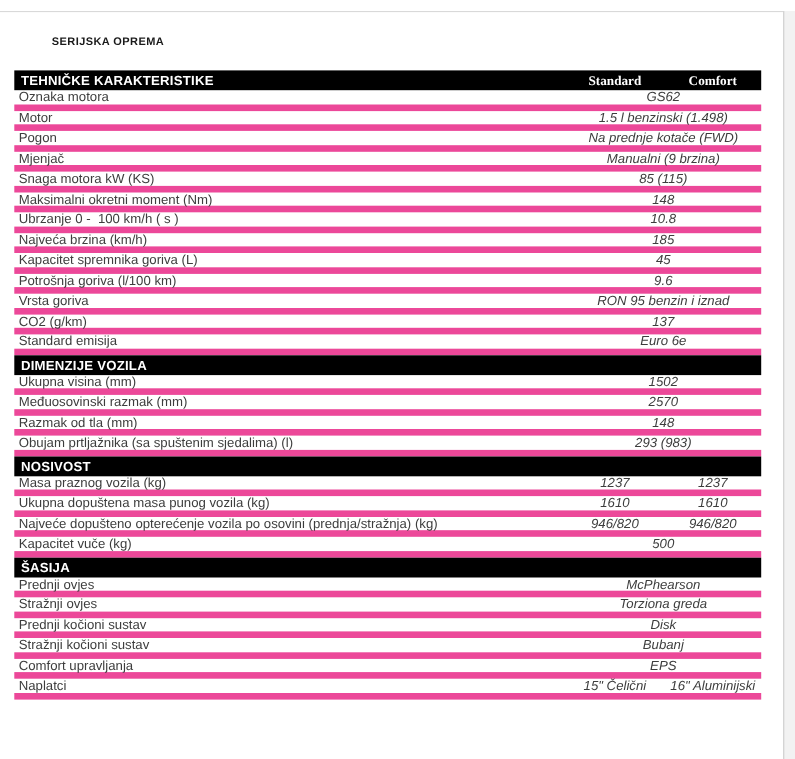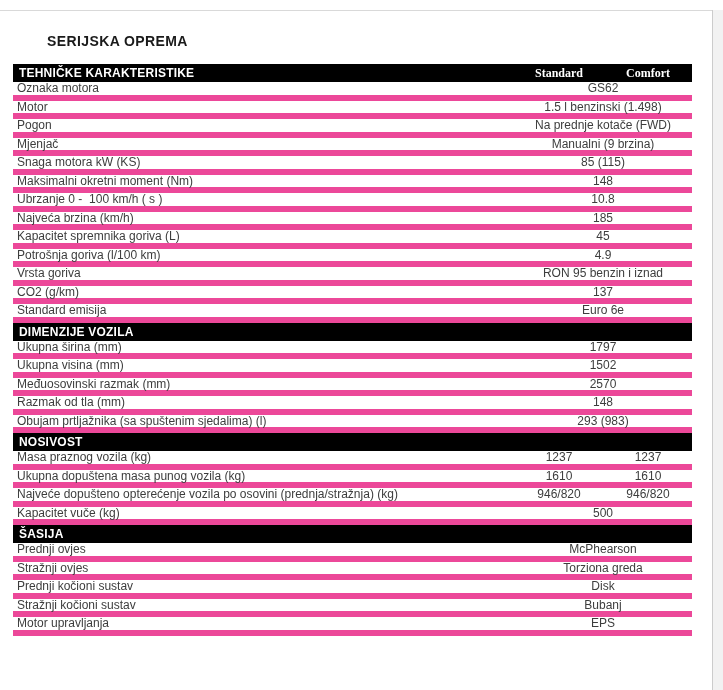--- a/index.html
+++ b/index.html
@@ -31,21 +31,21 @@
     height: 680px;
     background: #f2f2f2;
     border-left: 1px solid #cccccc;
     box-sizing: border-box;
   }
   .page-title {
     position: absolute;
     left: 47px;
     top: 33px;
     margin: 0;
-    font-size: 14px;
+    font-size: 10px;
     font-weight: bold;
     letter-spacing: 0.4px;
     color: #1a1a1a;
     white-space: pre;
   }
   .spec-table {
     position: absolute;
     left: 13px;
     top: 64px;
     width: 679px;
@@ -85,20 +85,21 @@
   .row .label {
     flex: 1;
     padding-left: 4px;
     white-space: pre;
     overflow: hidden;
   }
   .row .cell {
     width: 90px;
     text-align: center;
     white-space: pre;
+    font-style: italic;
   }
   .row .cell.cmf {
     width: 88px;
   }
   .row .cell.span2 {
     width: 178px;
   }
 </style>
 </head>
 <body>
@@ -145,40 +146,36 @@
     <div class="row">
       <span class="label">Najveća brzina (km/h)</span>
       <span class="cell span2">185</span>
     </div>
     <div class="row">
       <span class="label">Kapacitet spremnika goriva (L)</span>
       <span class="cell span2">45</span>
     </div>
     <div class="row">
       <span class="label">Potrošnja goriva (l/100 km)</span>
-      <span class="cell span2">4.9</span>
+      <span class="cell span2">9.6</span>
     </div>
     <div class="row">
       <span class="label">Vrsta goriva</span>
       <span class="cell span2">RON 95 benzin i iznad</span>
     </div>
     <div class="row">
       <span class="label">CO2 (g/km)</span>
       <span class="cell span2">137</span>
     </div>
     <div class="row">
       <span class="label">Standard emisija</span>
       <span class="cell span2">Euro 6e</span>
     </div>
     <div class="section-bar">
       <span class="section-title">DIMENZIJE VOZILA</span>
-    </div>
-    <div class="row">
-      <span class="label">Ukupna širina (mm)</span>
-      <span class="cell span2">1797</span>
     </div>
     <div class="row">
       <span class="label">Ukupna visina (mm)</span>
       <span class="cell span2">1502</span>
     </div>
     <div class="row">
       <span class="label">Međuosovinski razmak (mm)</span>
       <span class="cell span2">2570</span>
     </div>
     <div class="row">
@@ -224,16 +221,21 @@
     </div>
     <div class="row">
       <span class="label">Prednji kočioni sustav</span>
       <span class="cell span2">Disk</span>
     </div>
     <div class="row">
       <span class="label">Stražnji kočioni sustav</span>
       <span class="cell span2">Bubanj</span>
     </div>
     <div class="row">
-      <span class="label">Motor upravljanja</span>
+      <span class="label">Comfort upravljanja</span>
       <span class="cell span2">EPS</span>
     </div>
+    <div class="row">
+      <span class="label">Naplatci</span>
+      <span class="cell std">15" Čelični</span>
+      <span class="cell cmf">16" Aluminijski</span>
+    </div>
   </div>
 
 </body></html>

